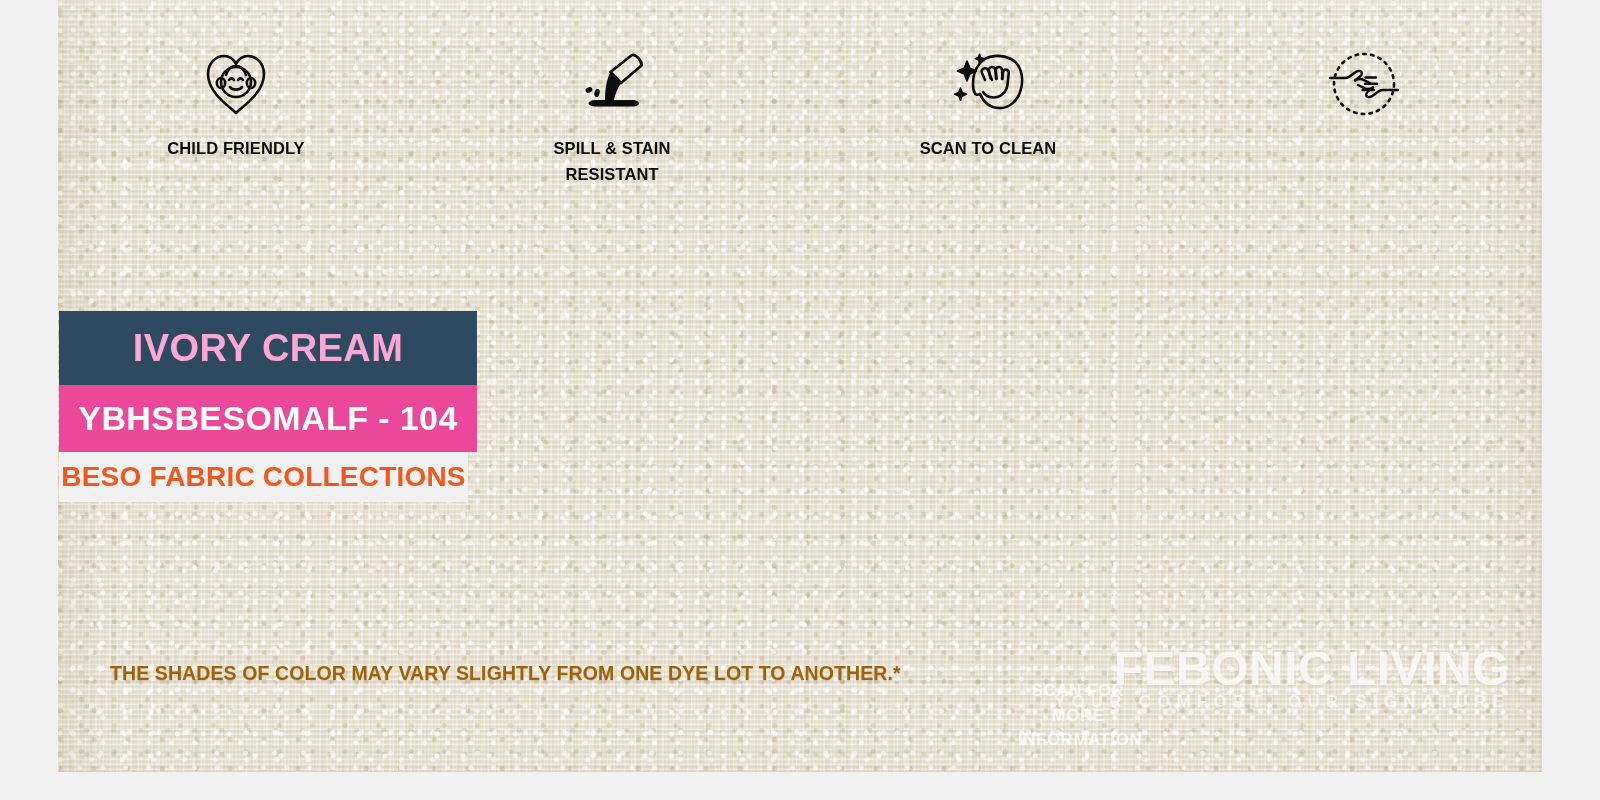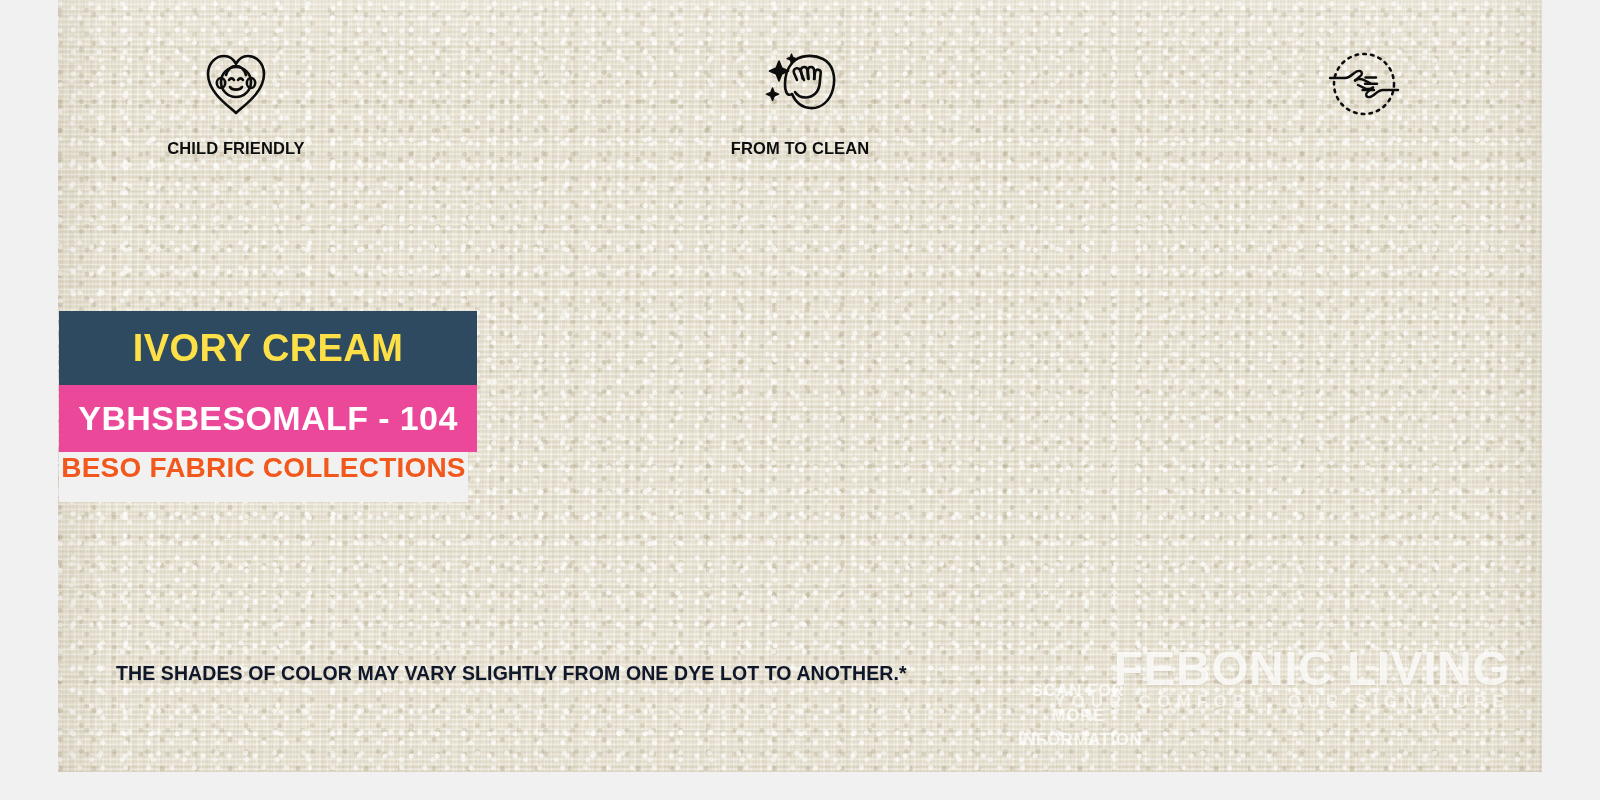--- a/index.html
+++ b/index.html
@@ -145,21 +145,21 @@
     width: 418px;
   }
   #color-name-band {
     background: #2e4a60;
     height: 74px;
     display: flex;
     align-items: center;
     justify-content: center;
   }
   #color-name {
-    color: #fde047;
+    color: #f9a8d4;
     font-size: 38px;
     font-weight: bold;
     letter-spacing: .4px;
   }
   #sku-band {
     background: #ec4899;
     height: 67px;
     display: flex;
     align-items: center;
     justify-content: center;
@@ -168,38 +168,39 @@
     color: #ffffff;
     font-size: 34px;
     font-weight: bold;
     letter-spacing: .4px;
   }
   #collection-band {
     background: #f1f1f1;
     height: 50px;
     width: 409px;
     display: flex;
+    align-items: center;
     justify-content: center;
   }
   #collection-name {
     color: #f2571c;
     font-size: 28px;
     font-weight: bold;
     letter-spacing: .2px;
   }
 
   
   #disclaimer {
     position: absolute;
-    left: 116px;
+    left: 110px;
     top: 662px;
     font-size: 19.5px;
     font-weight: bold;
     letter-spacing: .1px;
-    color: #0f172a;
+    color: #a16207;
     text-shadow: 0 1px 1px rgba(120,90,60,.18);
     white-space: nowrap;
   }
 
   
   #brand-watermark {
     position: absolute;
     right: 90px;
     top: 645px;
     text-align: right;
@@ -264,36 +265,50 @@
           <ellipse cx="51" cy="32" rx="4.2" ry="5"></ellipse>
           <path d="M29 29 C30.4 26.8 32.6 26.8 34 29"></path>
           <path d="M38 29 C39.4 26.8 41.6 26.8 43 29"></path>
           <path d="M30 36 C32 39.5 40 39.5 42 36"></path>
         </svg>
       </div>
       <div class="feature-label">CHILD FRIENDLY</div>
     </div>
 
 
+    <div class="feature">
+      <div class="feature-icon">
+        <svg width="74" height="64" viewBox="0 0 74 64">
+          <g fill="none" stroke="#0d0d0d" stroke-width="2.8" stroke-linejoin="round">
+            <path d="M35.5 20 L57 3 C61 2 67 9 66.5 13.5 L46 31 Z"></path>
+          </g>
+          <path d="M35.5 20 L46 31 C42 37 40 43 39 48 L57 48 C62 48 64 50 64 51.5 C64 53 62 54.5 57 54.5 L22 54.5 C16 54.5 13.5 53 13.5 51.5 C13.5 50 16 48 21 48 L30 48 C30 40 31 28 35.5 20 Z" fill="#0d0d0d"></path>
+          <ellipse cx="14" cy="38" rx="3.6" ry="2.6" fill="#0d0d0d" transform="rotate(-22 14 38)"></ellipse>
+          <ellipse cx="22" cy="41" rx="2.6" ry="4" fill="#0d0d0d" transform="rotate(14 22 41)"></ellipse>
+        </svg>
+      </div>
+      <div class="feature-label">SPILL &amp; STAIN
+RESISTANT</div>
+    </div>
 
     <div class="feature">
       <div class="feature-icon">
         <svg width="78" height="66" viewBox="0 0 78 66" fill="none" stroke="#0d0d0d" stroke-width="2.6" stroke-linecap="round" stroke-linejoin="round">
           <path d="M31 12 C38 4 52 3 62 8 C72 13 75 26 72 38 C69 50 60 58 49 57 C40 56.2 34 50 31 43"></path>
           <path d="M31 12 C26 18 24 26 24 33 C24 40 26 46 31 43"></path>
           <path d="M36 29 L33 22 C32 19.5 33.5 17.5 35.5 17.3 C37.2 17.1 38.6 18 39.2 19.6 L43 29"></path>
           <path d="M41.5 27.5 L40 20 C39.6 17.6 41 16 43 16 C45 16 46.2 17.3 46.4 19 L47.6 28"></path>
           <path d="M47 27.5 L46.8 19.6 C46.8 17.4 48.2 16 50 16 C51.9 16 53 17.4 53.1 19.3 L53.5 28"></path>
           <path d="M53 28 L54 21.5 C54.3 19.5 55.7 18.4 57.4 18.7 C59 19 59.9 20.3 59.7 22.2 L58.6 33 C57.8 41 52 46.5 44.5 46.5 C40 46.5 36.2 44.6 34 41"></path>
           <path d="M18 10 L20.8 17 L27.5 20 L20.8 23 L18 30 L15.2 23 L8.5 20 L15.2 17 Z" fill="#0d0d0d" stroke-width="1.6"></path>
           <path d="M11.5 37 L13.3 41.4 L17.6 43.2 L13.3 45 L11.5 49.4 L9.7 45 L5.4 43.2 L9.7 41.4 Z" fill="#0d0d0d" stroke-width="1.4"></path>
           <path d="M30.5 3 L31.8 6.3 L35 7.6 L31.8 8.9 L30.5 12.2 L29.2 8.9 L26 7.6 L29.2 6.3 Z" fill="#0d0d0d" stroke-width="1.2"></path>
         </svg>
       </div>
-      <div class="feature-label">FROM TO CLEAN</div>
+      <div class="feature-label">SCAN TO CLEAN</div>
     </div>
 
     <div class="feature">
       <div class="feature-icon">
         <svg width="80" height="70" viewBox="0 0 80 70" fill="none" stroke="#0d0d0d" stroke-width="2.4" stroke-linecap="round" stroke-linejoin="round">
           <circle cx="40" cy="35" r="30" stroke-dasharray="2.6 5.2" stroke-width="2.6"></circle>
           <path d="M6 29 L21 29 C24 29 26.5 27.2 29 25 C31.5 22.8 34 21 36.5 22.2 C38.5 23.2 38.2 25.6 36.3 27.2 L31 31.5"></path>
           <path d="M31 31.5 C33.5 30 36.5 29.5 39 30.6 L46 34"></path>
           <path d="M74 41 L59 41 C56 41 53.5 42.8 51 45 C48.5 47.2 46 49 43.5 47.8 C41.5 46.8 41.8 44.4 43.7 42.8 L49 38.5"></path>
           <path d="M49 38.5 C46.5 40 43.5 40.5 41 39.4 L34 36"></path>

